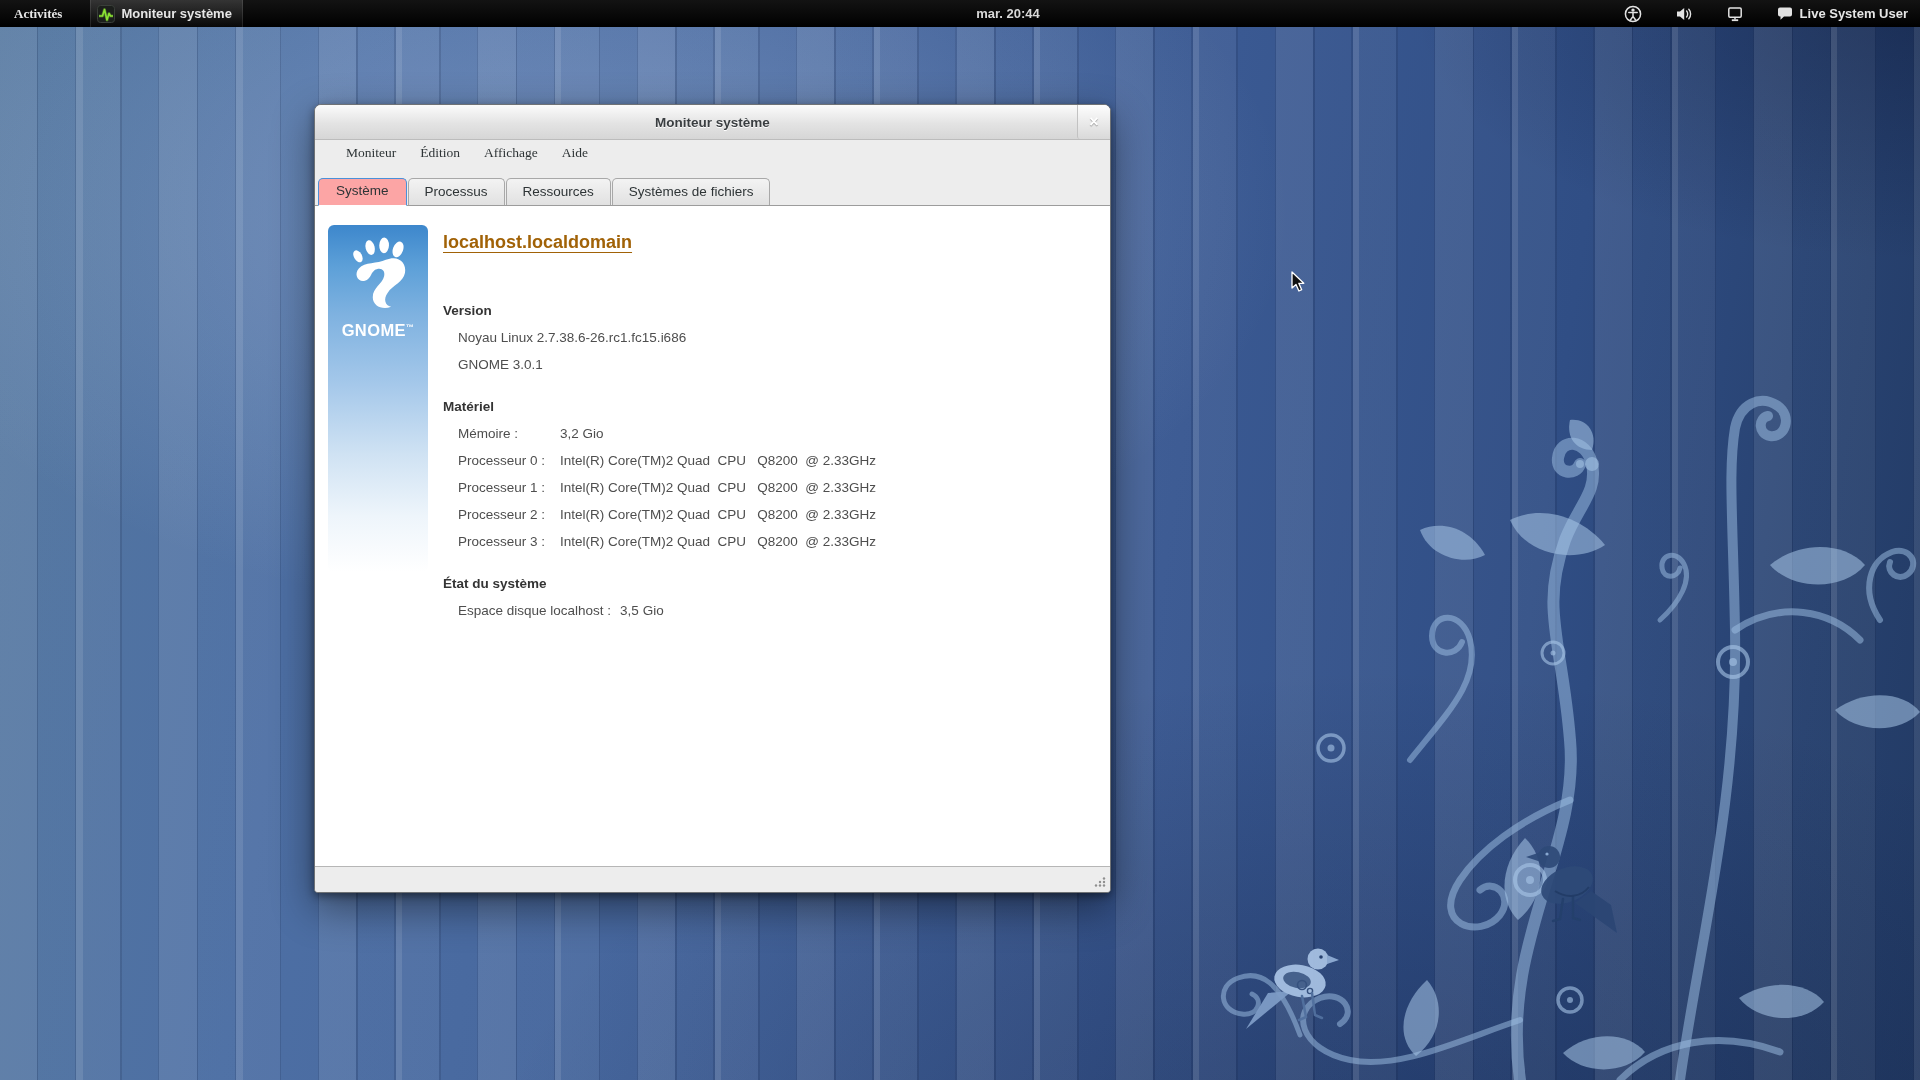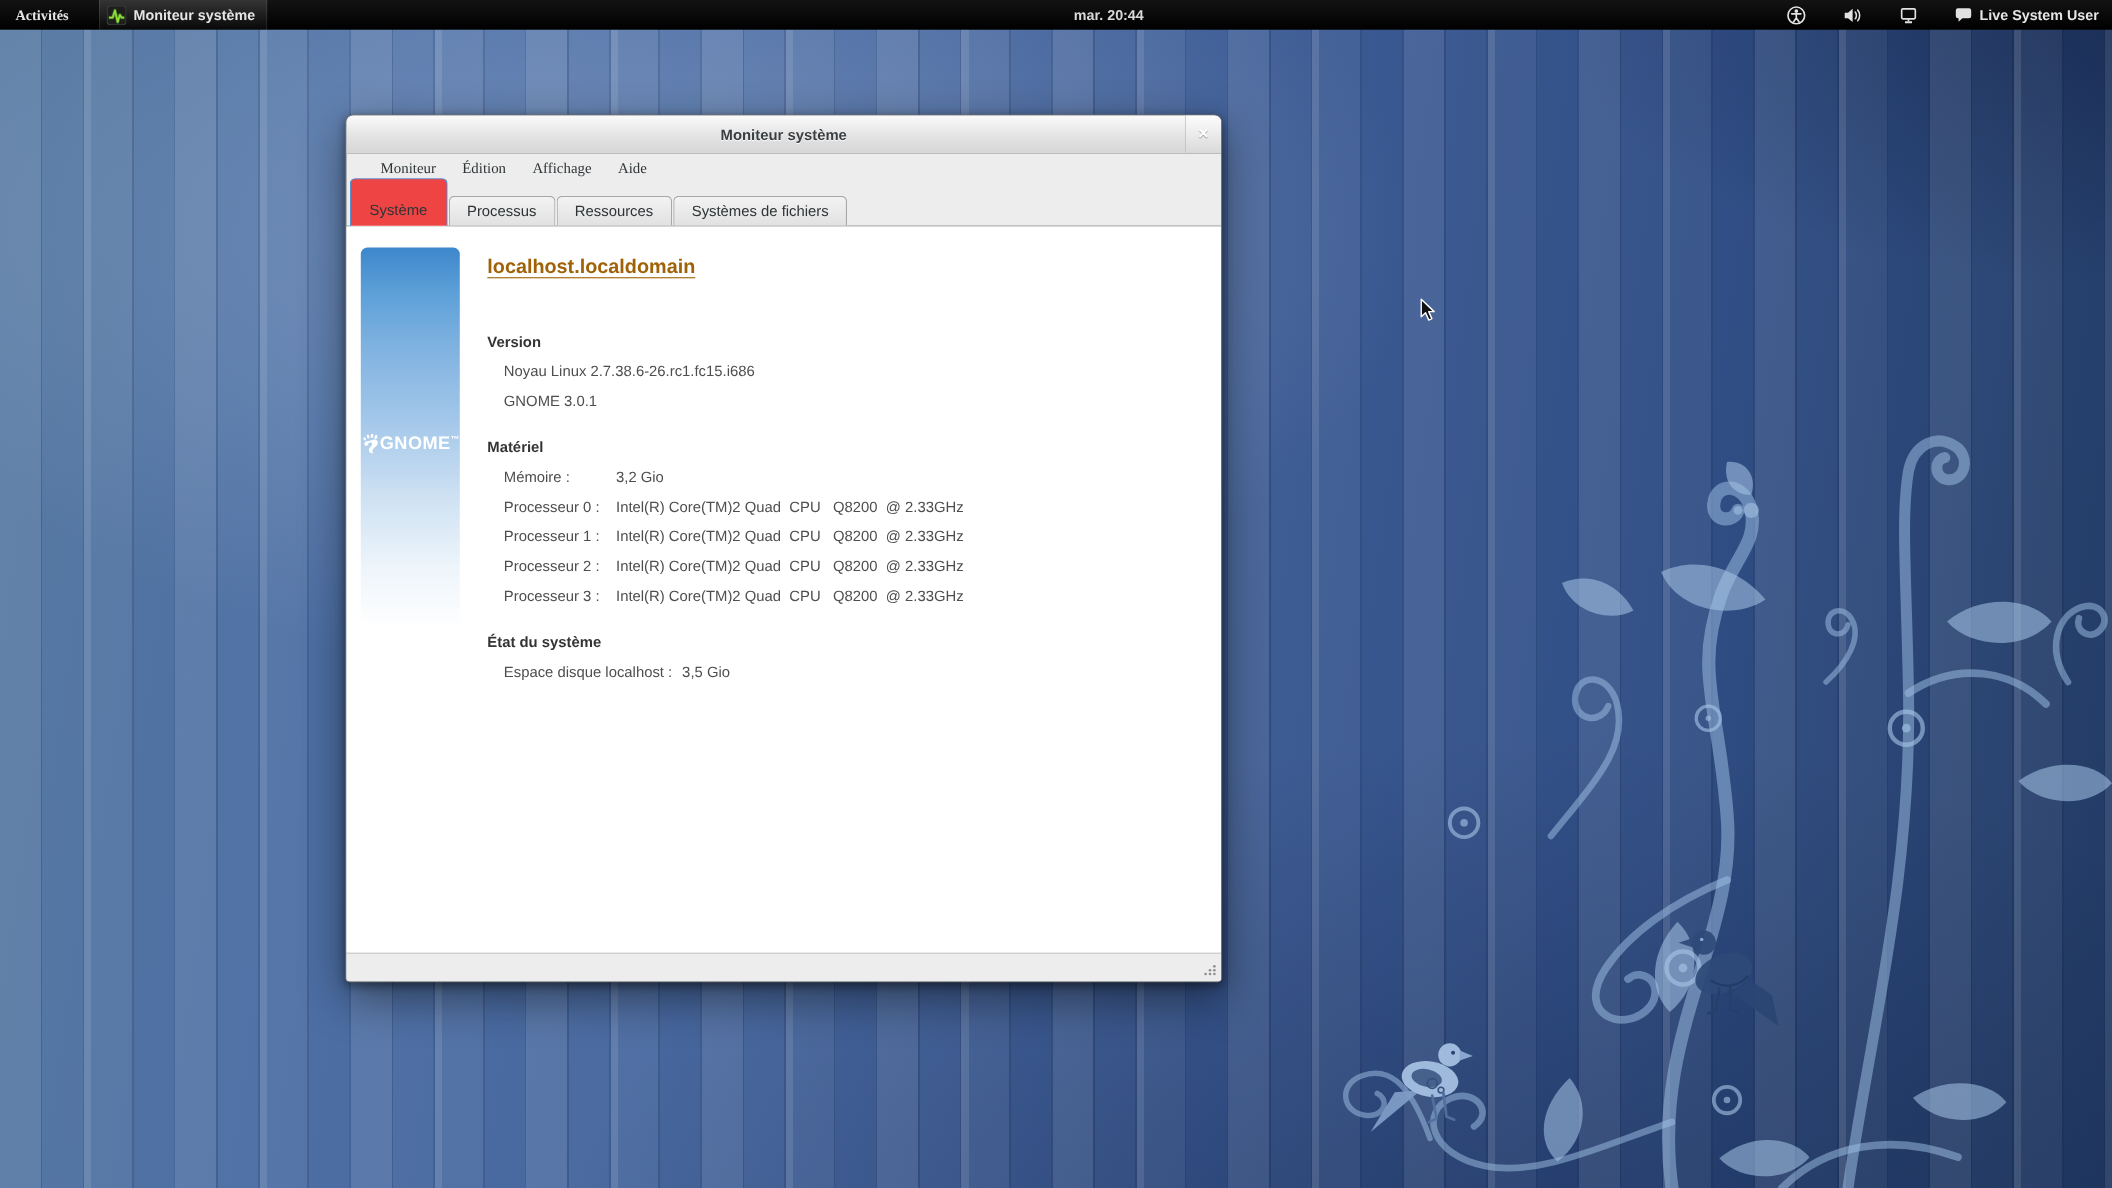--- a/index.html
+++ b/index.html
@@ -56,31 +56,31 @@
     display:flex; align-items:center; justify-content:center;
     color:#fff; font-size:16px; font-weight:700;
     text-shadow:0 1px 1px rgba(0,0,0,0.35); cursor:default; }
   .menubar { height:33px; flex:none; display:flex; align-items:flex-start; padding:0 19px;
     font-size:13.5px; color:#2e3436;font-family:Liberation Serif, serif; }
   .menu-item { padding:5px 12px; border-radius:3px; cursor:default; }
   .tabbar { height:33px; flex:none; display:flex; align-items:flex-end; padding:0 0 0 3px;
     border-bottom:1px solid #9c9c9c; font-size:13.5px; color:#2e3436; }
   .tab { padding:5px 16px 6px; margin-right:1px; background:linear-gradient(#f3f3f3, #e1e1e1);
     border:1px solid #a8a8a8; border-bottom:none; border-radius:5px 5px 0 0; cursor:default; }
-  .tab.active { background:#ef4444; border:1px solid #4a90d9; border-bottom:1px solid #fff;
-    margin-bottom:-1px; padding:20px 17px 7px; position:relative; z-index:2; }
+  .tab.active { background:#fca5a5; border:1px solid #4a90d9; border-bottom:1px solid #fff;
+    margin-bottom:-1px; padding:4px 17px 7px; position:relative; z-index:2; }
   .content { position:relative; flex:1; background:#fff; overflow:hidden; }
   .statusbar { height:26px; flex:none; background:#ededed; border-top:1px solid #b6b6b6;
     border-radius:0 0 3px 3px; position:relative; }
   .grip { position:absolute; right:4px; bottom:4px; cursor:nwse-resize; }
 
   
-  .gnome-banner { position:absolute; left:13px; top:19px; width:90px; height:347px; border-radius:6px;
+  .gnome-banner { position:absolute; left:13px; top:19px; width:100px; height:347px; border-radius:6px;
     background:linear-gradient(180deg, #3d87cc 0%, #5da0d8 12%, #7fb2e0 26%, #a5c8ea 46%, #cfe2f3 66%, #eef5fb 84%, #ffffff 100%);
-    display:flex; flex-direction:row; align-items:center;text-align:right; }
+    display:flex; flex-direction:column; align-items:center;text-align:right; }
   .gnome-brand { margin-top:10px; color:#fff; font-size:16.5px; font-weight:700; letter-spacing:0.4px; }
   .gnome-tm { font-size:8px; vertical-align:super; font-weight:700; }
   .info-col { position:absolute; left:128px; top:0; right:8px; color:#4e4e4e; font-size:13.5px; }
   .line { position:absolute; left:0; white-space:nowrap; }
   .hostname { top:26px; font-size:18px; font-weight:700; color:#a16207;
     text-decoration:underline; text-underline-offset:4px; }
   .sec-title { font-weight:700; color:#343434; }
   .indent { left:15px; }
   .hw-label { display:inline-block; width:102px; white-space:pre; }
   .hw-value { white-space:pre; }

